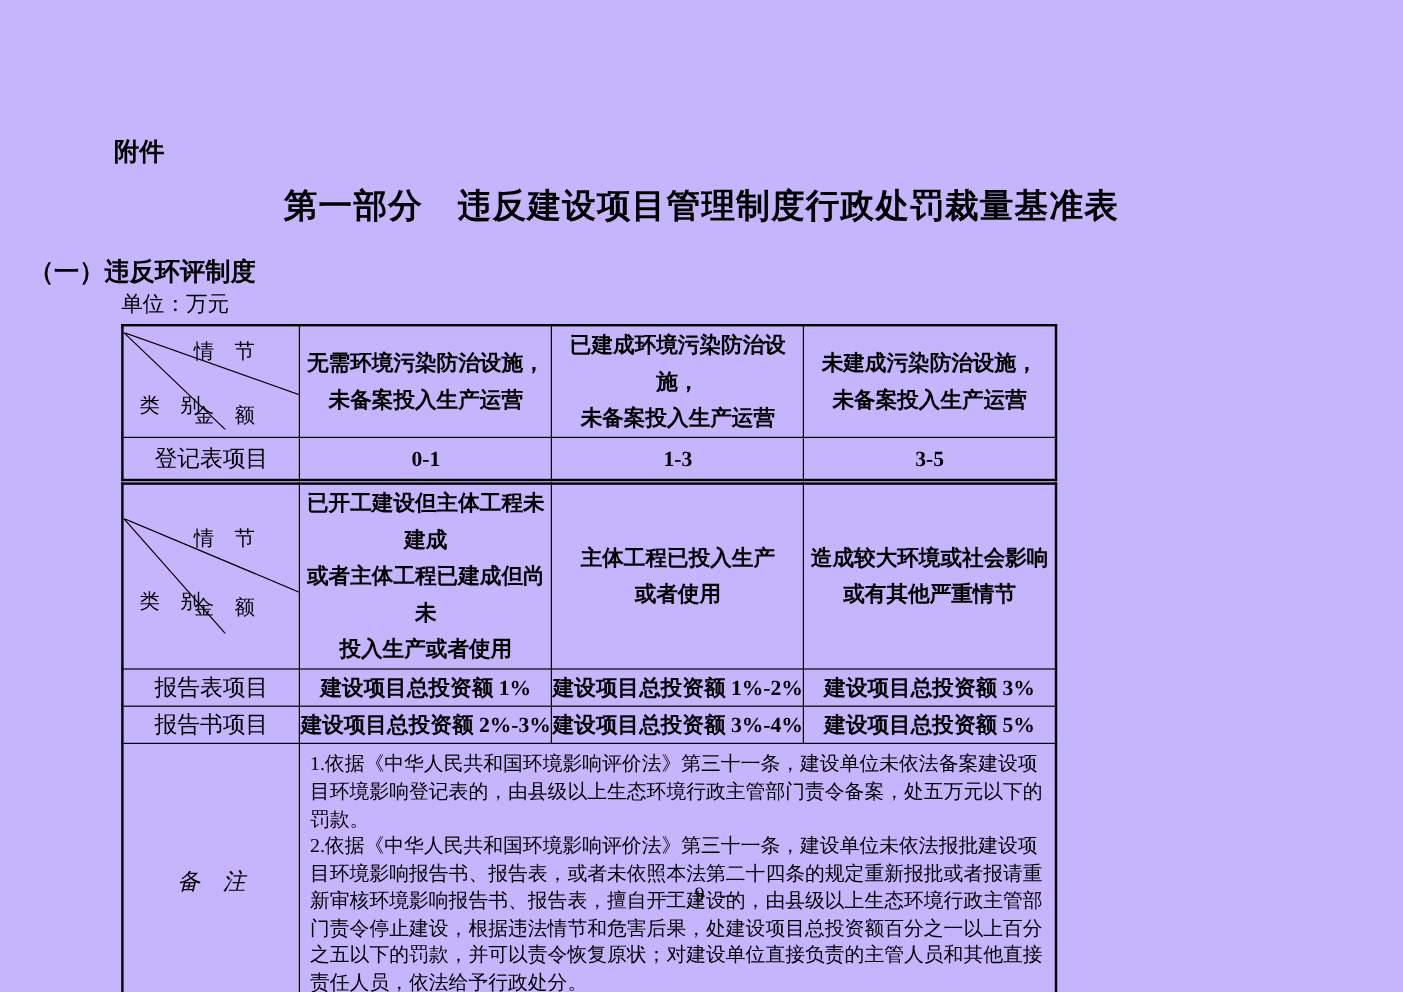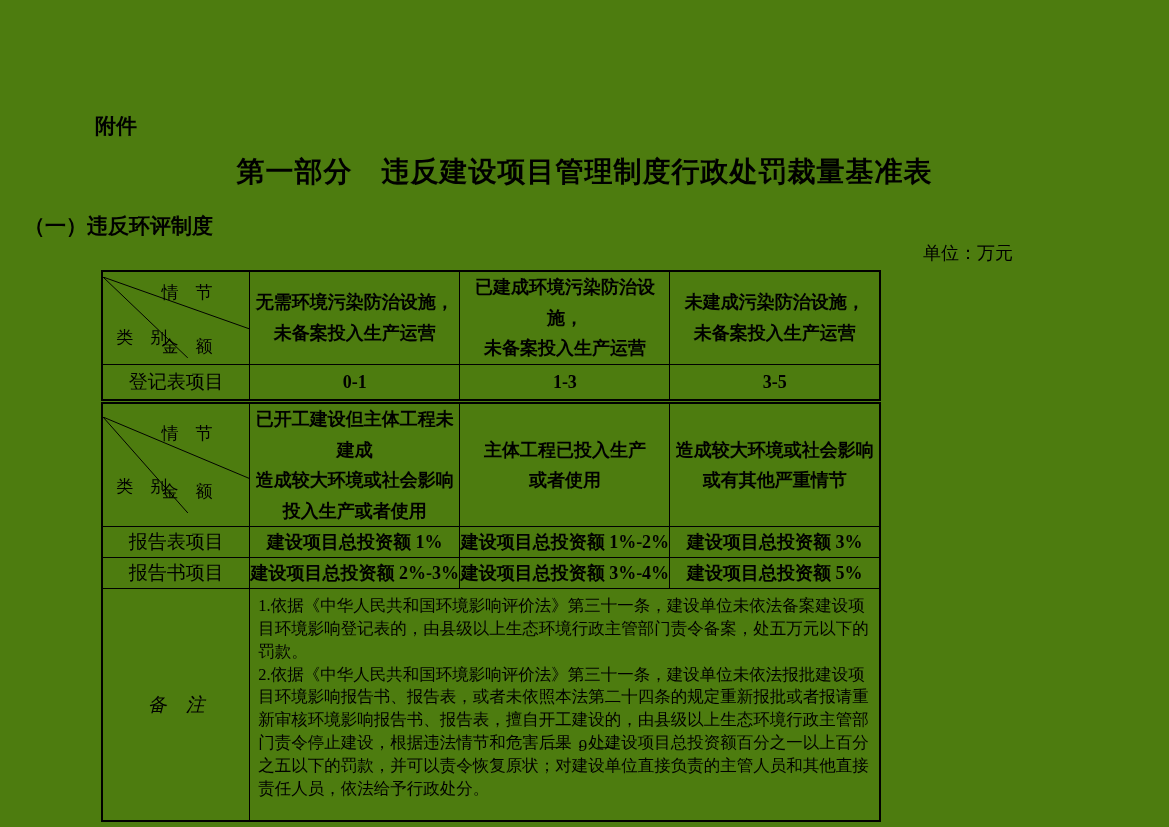--- a/index.html
+++ b/index.html
@@ -1,20 +1,20 @@
 <!DOCTYPE html>
 <html><head>
 <meta charset="utf-8">
 <style>
   * { margin:0; padding:0; box-sizing:border-box; }
   html,body { background:#ffffff; }
   .page {
     position:relative;
     width:1169px; height:827px;
-    background:#4d7c0f;
+    background:#c4b5fd;
     color:#000;
     font-family:"Liberation Serif", serif;
     overflow:hidden;
   }
   .attach {
     position:absolute; top:112px; left:95px;
     font-family:"Liberation Sans", sans-serif;
     font-weight:bold; font-size:21px;
   }
   .title {
@@ -24,21 +24,21 @@
     font-weight:bold; font-size:28px; letter-spacing:1px;
   }
   .subtitle {
     position:absolute; top:212px; left:0; width:100%;
     text-align:left;
     font-family:"Liberation Sans", sans-serif;
     font-weight:bold; font-size:21px;margin-left:24px;
   }
   .unit {
     position:absolute; top:241px; left:101px; width:968px;
-    text-align:right; padding-right:56px;
+    padding-right:56px;
     font-size:18px;
   }
   table {
     position:absolute; left:101px; width:780px;
     border-collapse:collapse; table-layout:fixed;
     border:2px solid #000;
   }
   .t1 { top:270px; }
   .t2 { top:402px; }
   td {
@@ -151,21 +151,21 @@
           <svg class="diag" viewBox="0 0 100 100" preserveAspectRatio="none" aria-hidden="true">
             <line x1="0" y1="0" x2="100" y2="64" vector-effect="non-scaling-stroke"></line>
             <line x1="0" y1="0" x2="58" y2="100" vector-effect="non-scaling-stroke"></line>
           </svg>
           <span class="c-top">情　节</span>
           <span class="c-mid">金　额</span>
           <span class="c-bot">类　别</span>
         </div>
       </td>
       <td class="hdr">已开工建设但主体工程未建成
-造成较大环境或社会影响
+或者主体工程已建成但尚未
 投入生产或者使用</td>
       <td class="hdr">主体工程已投入生产
 或者使用</td>
       <td class="hdr">造成较大环境或社会影响
 或有其他严重情节</td>
     </tr>
     <tr style="height:31px;margin-left:31px;">
       <td class="lbl">报告表项目</td>
       <td class="val">建设项目总投资额 1%</td>
       <td class="val">建设项目总投资额 1%-2%</td>

